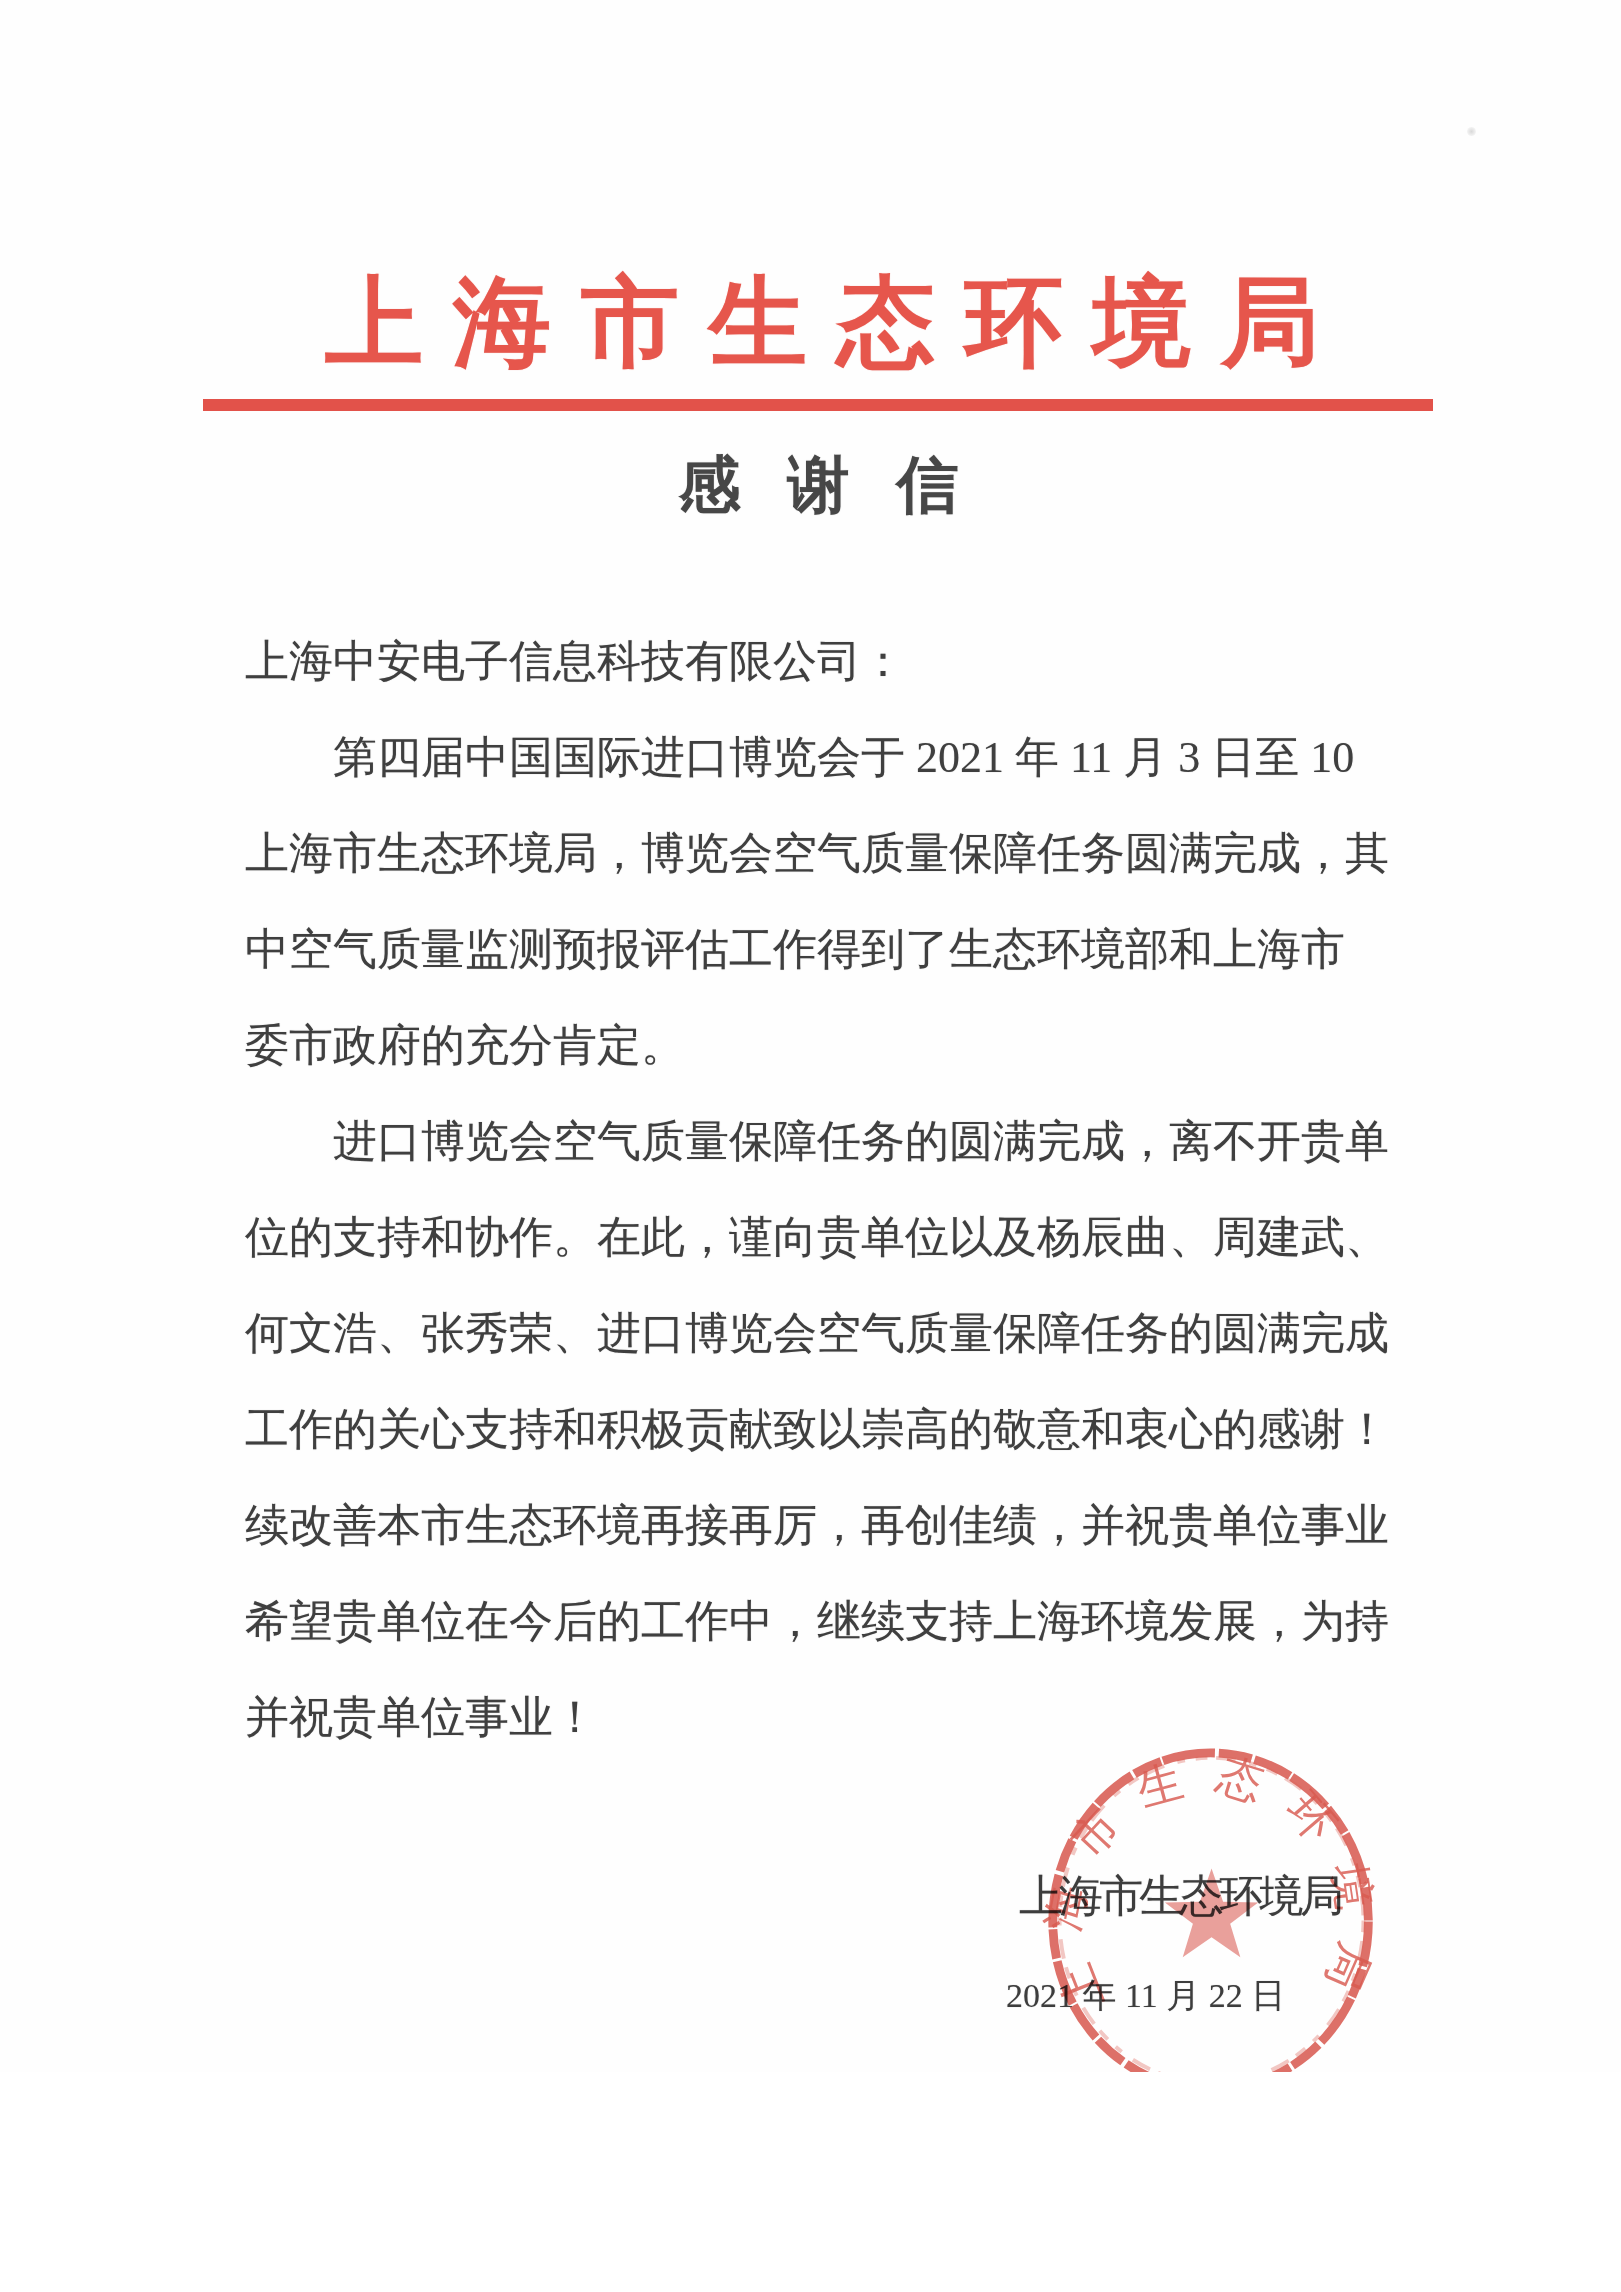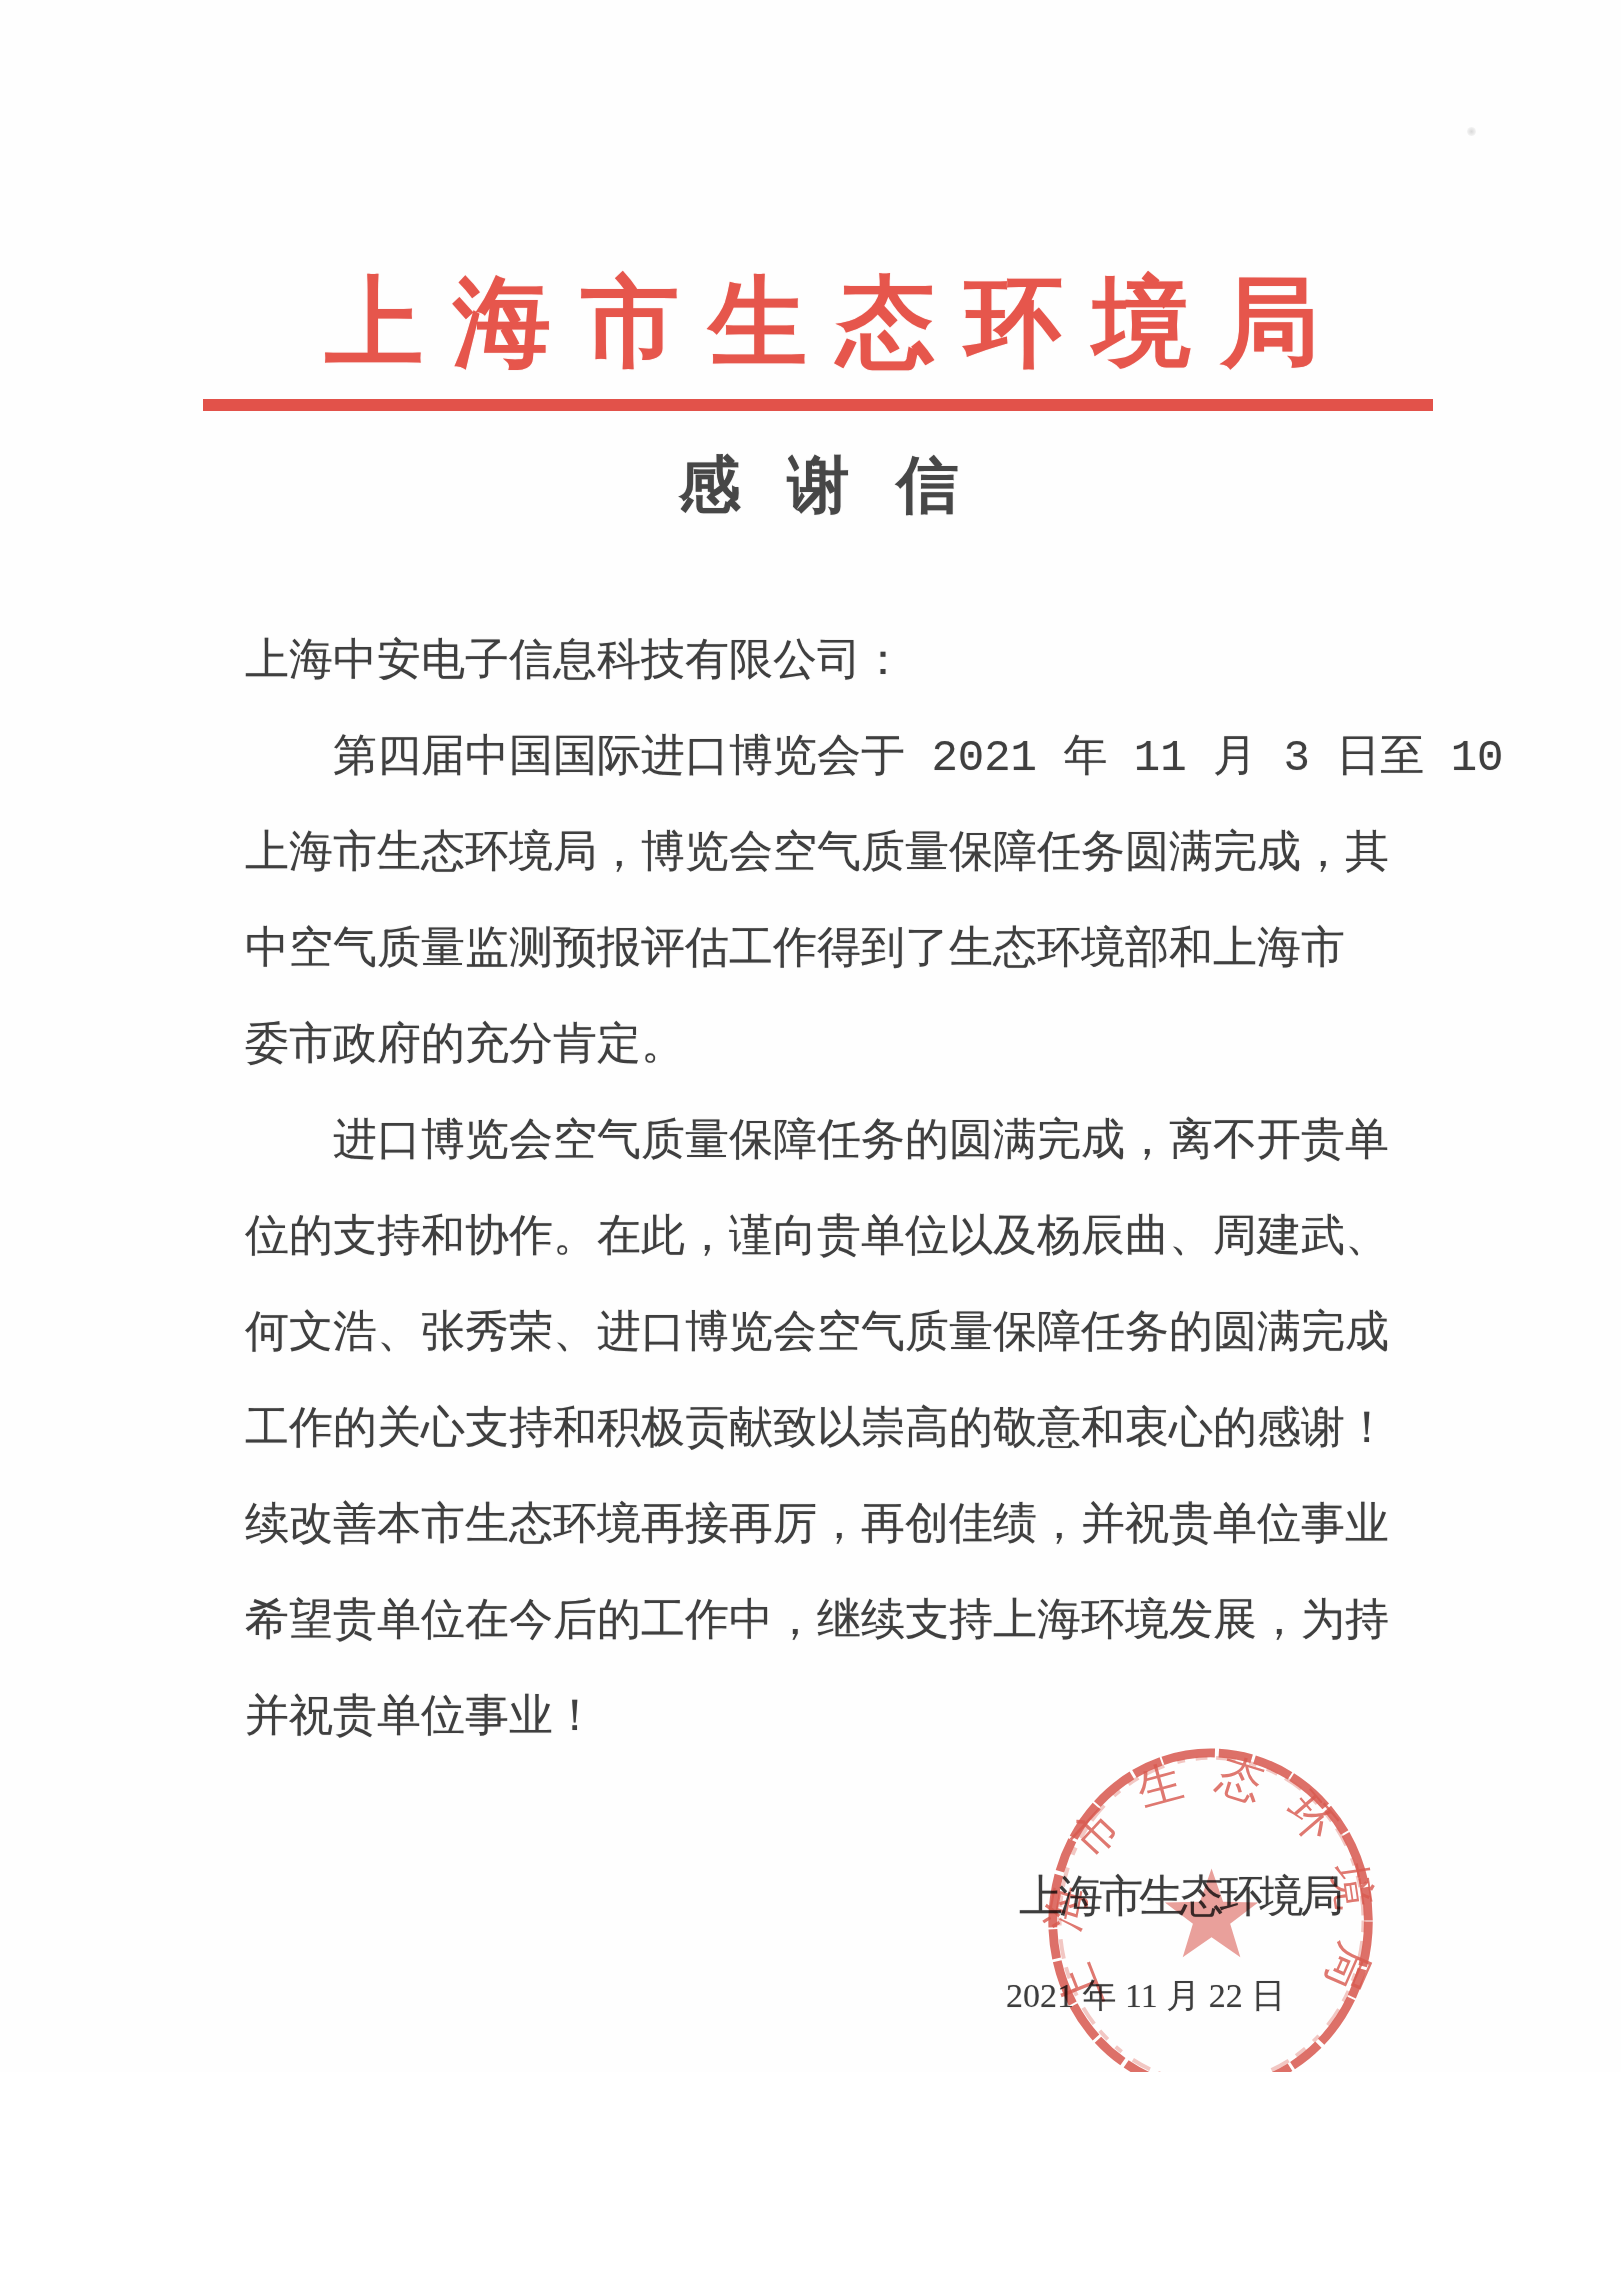--- a/index.html
+++ b/index.html
@@ -40,21 +40,20 @@
     color:#474747;
     text-shadow:0 0 1px rgba(60,60,60,.4);
   }
   .body-block{
     position:absolute;
     left:245px;top:614px;
     width:1147px;
     font-size:44px;
     color:#3f3f3f;
     text-shadow:0 0 1px rgba(50,50,50,.35);
-    font-family:Liberation Mono, monospace;
   }
   .body-line{
     height:96px;line-height:96px;
     white-space:nowrap;
   }
   .body-line.indent{ text-indent:88px; }
   .signature-org{
     position:absolute;
     left:1019px;top:1868px;
     font-size:44px;line-height:57px;

